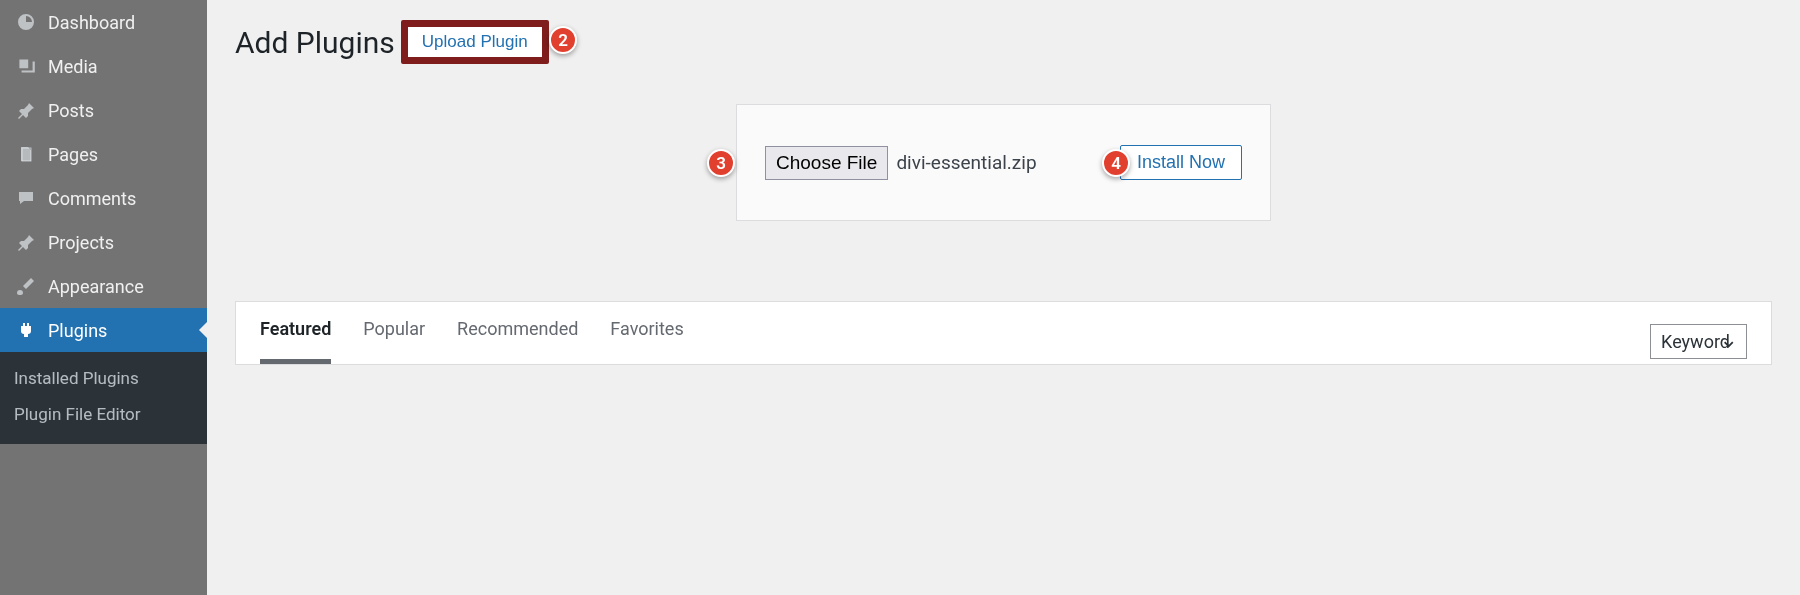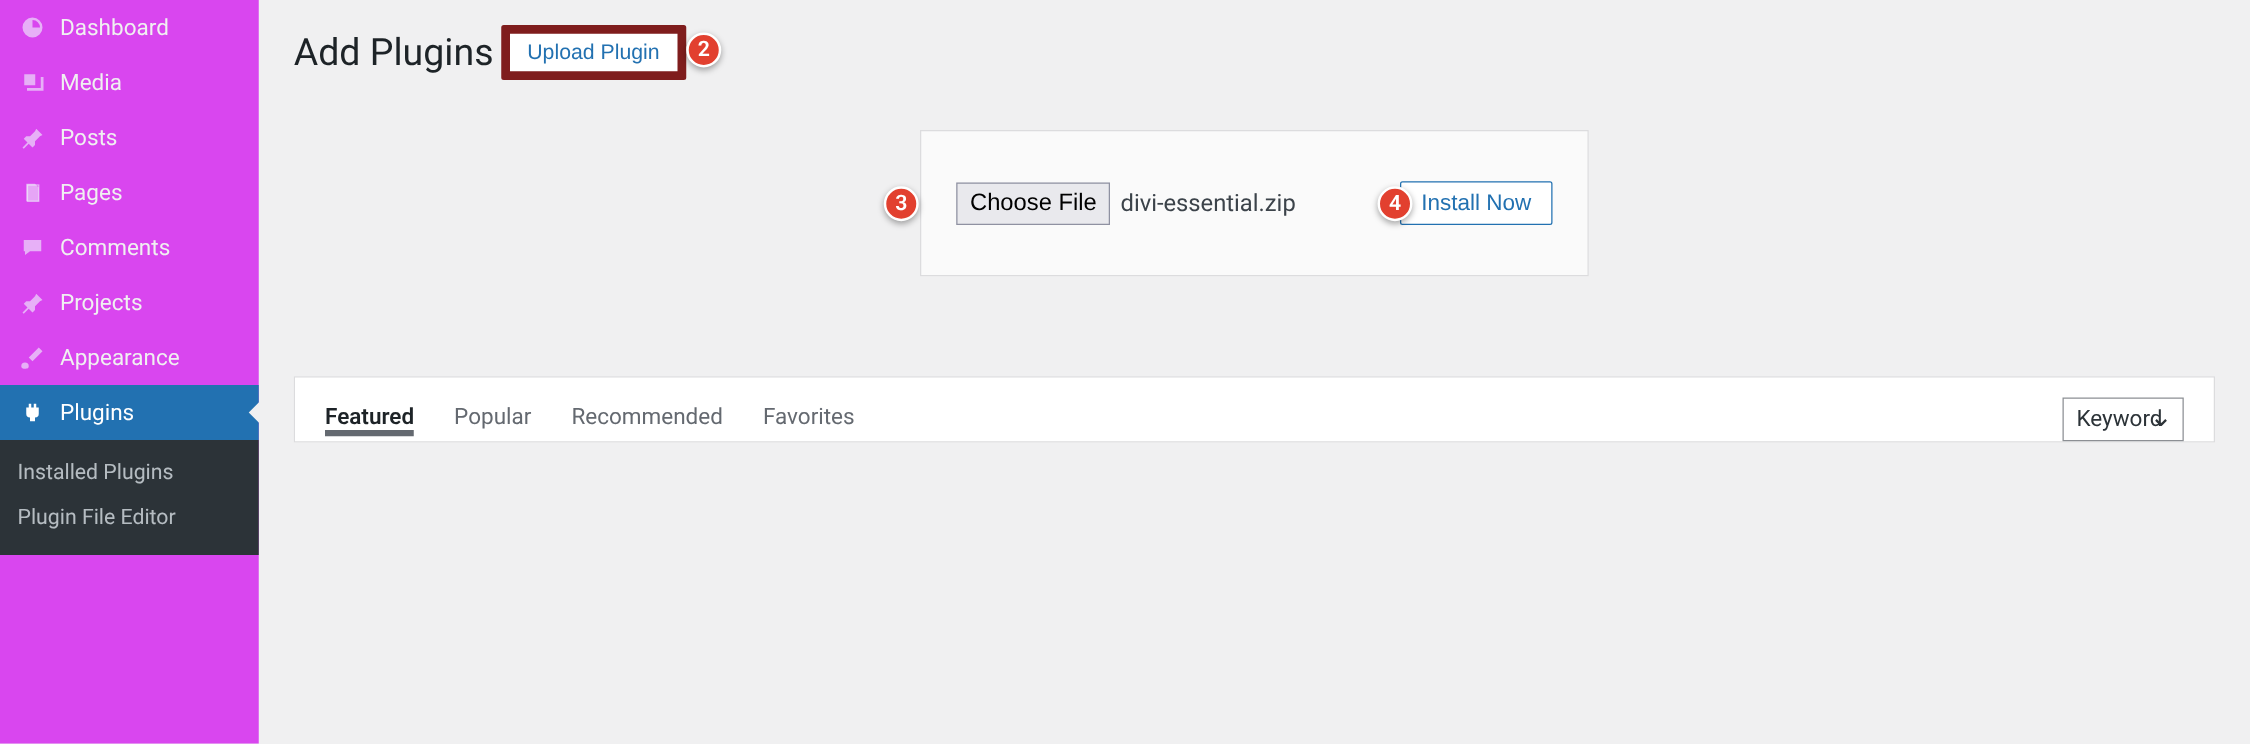--- a/index.html
+++ b/index.html
@@ -8,21 +8,21 @@
       background: #f0f0f1;
       width: 1800px;
       height: 595px;
       display: flex;
       overflow: hidden;
     }
 
     
     .sidebar {
       width: 207px;
-      background: #d946ef;
+      background: #737373;
       color: #f0f0f1;
       flex-shrink: 0;
     }
     .menu-item {
       display: flex;
       align-items: center;
       padding: 10px 14px;
       font-size: 18px;
       color: #f0f0f1;
       cursor: pointer;
@@ -155,20 +155,21 @@
       justify-content: space-between;
     }
     .tabs {
       display: flex;
       gap: 32px;
     }
     .tab {
       font-size: 18px;
       color: #646970;
       cursor: pointer;
+      padding-bottom: 20px;
       border-bottom: 5px solid transparent;
     }
     .tab.active {
       color: #1d2327;
       font-weight: 600;
       border-bottom-color: #646970;
     }
     .search-type {
       font-size: 18px;
       color: #2c3338;

